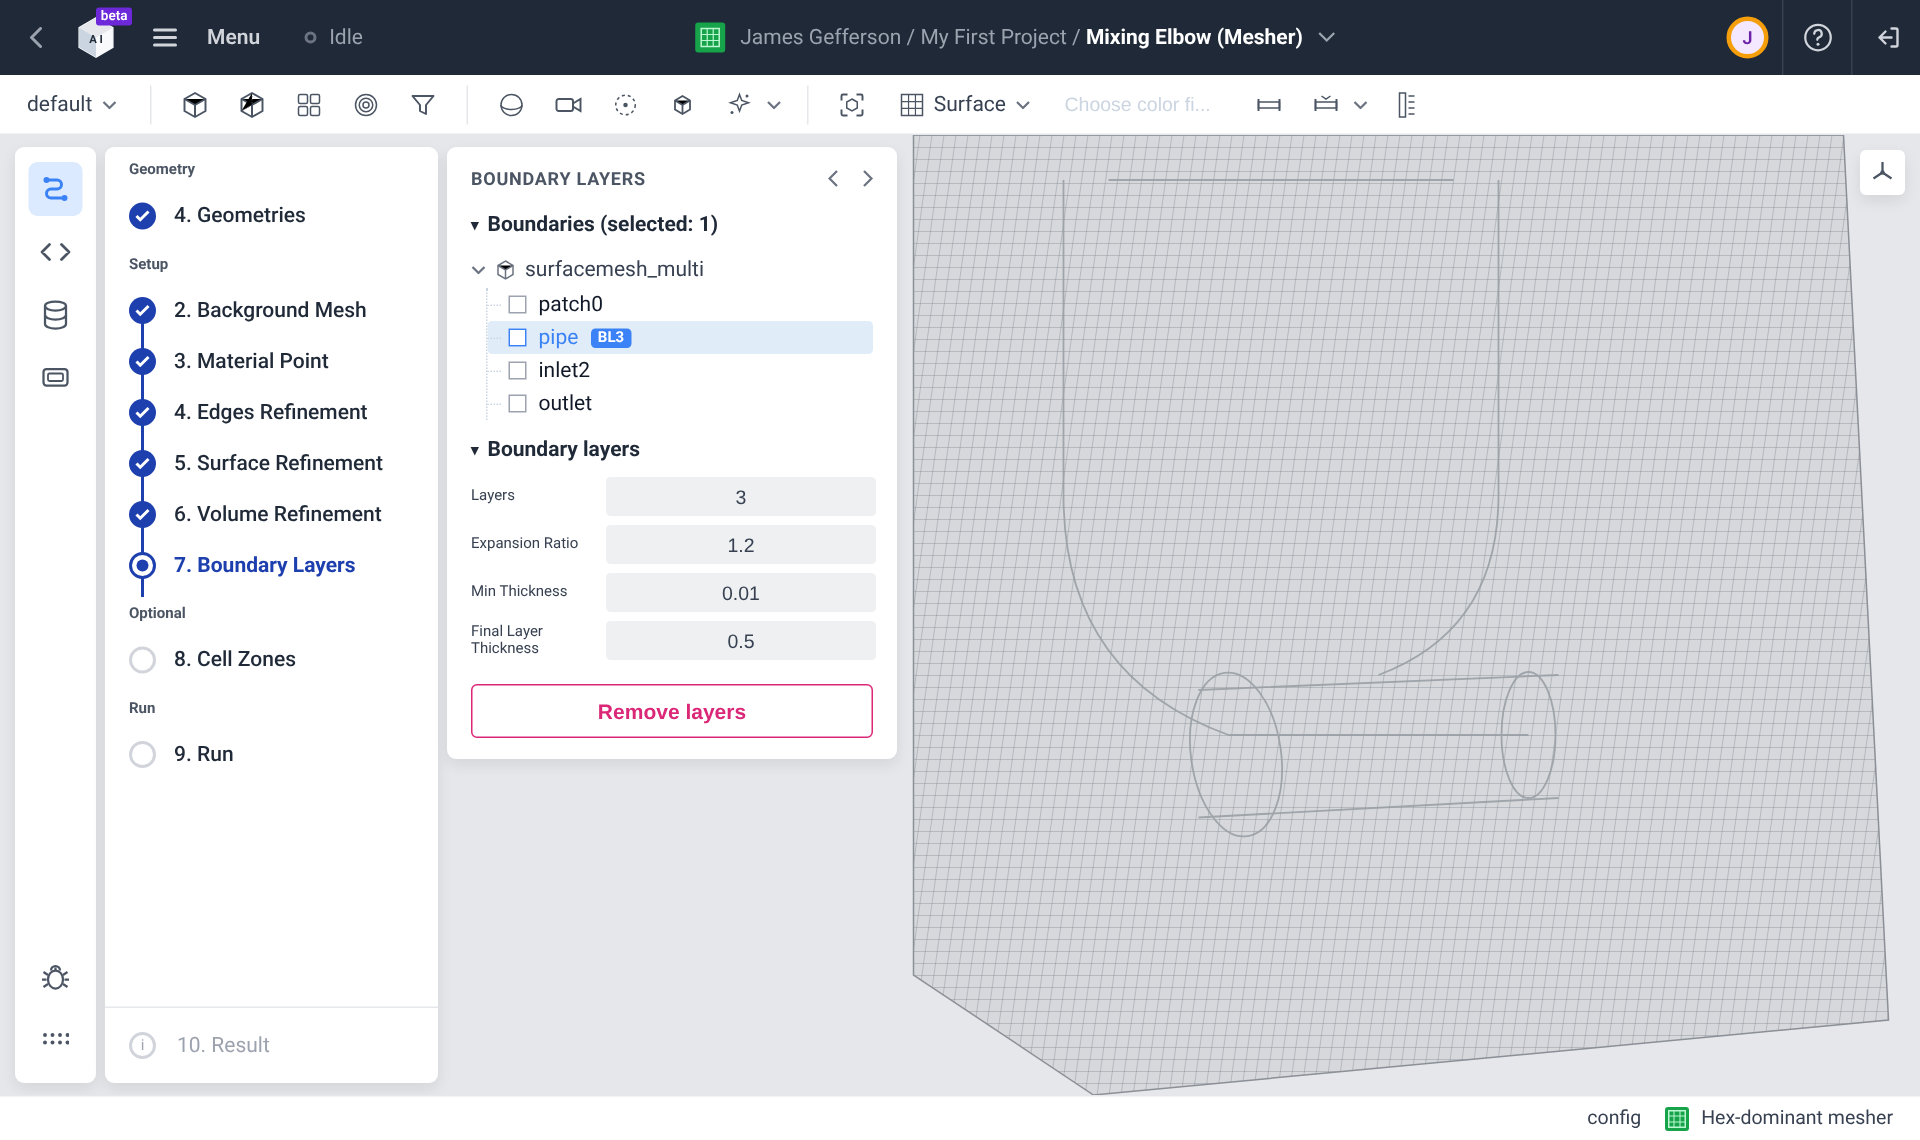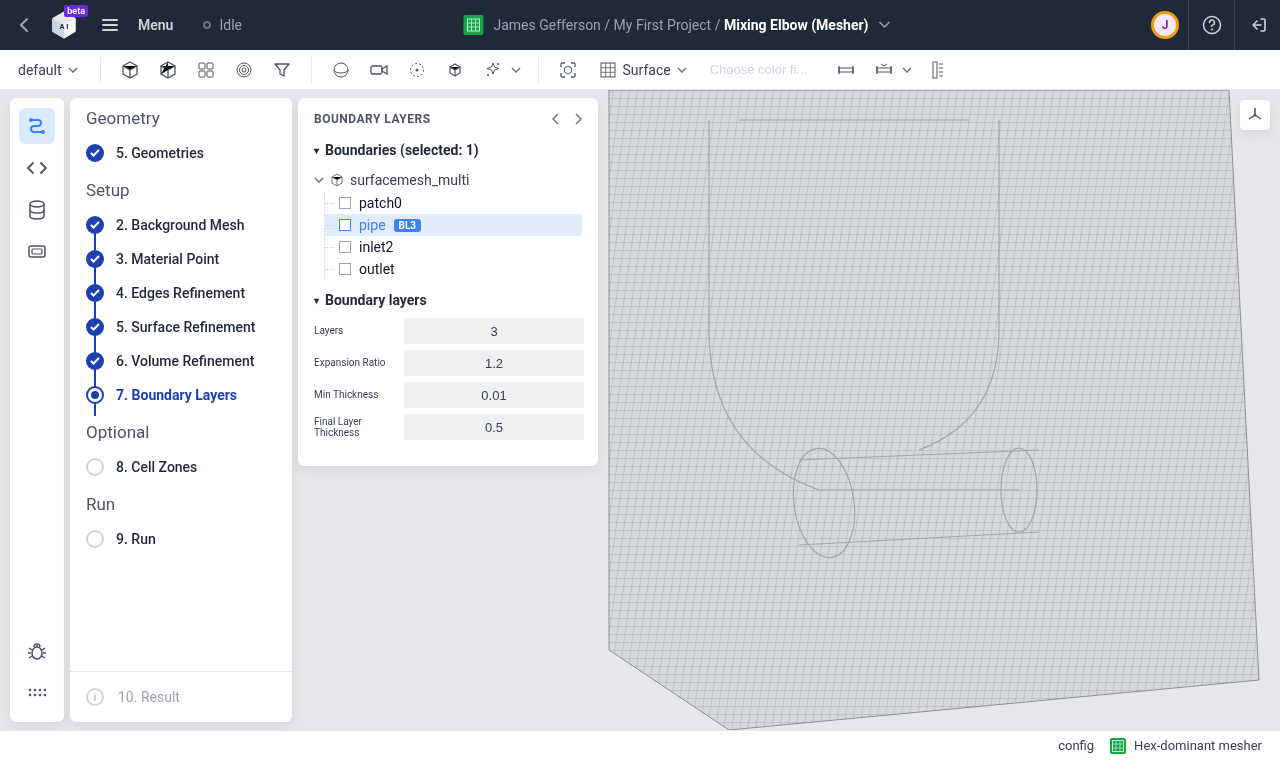--- a/index.html
+++ b/index.html
@@ -90,21 +90,21 @@
   .rail-spacer{flex:1;}
   
   .panel {
     background:white; border-radius:6px; box-shadow: var(--shadow);
     display:flex; flex-direction:column;
   }
   .main-steps { width:222px; margin:8px 0 8px 6px; }
   .panel-head{ display:flex; align-items:center; justify-content:space-between; padding:14px 16px 10px; }
   .panel-head h4{ margin:0; font-size:12px; letter-spacing:0.5px; font-weight:700; color:var(--heading);}
   .steps-body { padding: 0 12px 12px; overflow:auto; flex:1;}
-  .group-label{ font-size:17px; font-weight:400; color:var(--heading); margin:10px 4px 8px;}
+  .group-label{ font-size:10px; font-weight:700; color:var(--heading); margin:10px 4px 8px;}
   .step-list{ position:relative; }
   .step-item { display:flex; align-items:center; gap:12px; padding:8px 4px; cursor:pointer; color:#1f2937; font-weight:500;}
   .step-item.active{ color: var(--blue-dark); font-weight:700;}
   .step-item.muted{ color:#9ca3af;}
   .step-icon{ width:18px; height:18px; border-radius:50%; display:flex; align-items:center; justify-content:center; flex-shrink:0; background:white; position:relative; z-index:2;}
   .step-icon.done{ background:#1e40af; color:white;}
   .step-icon.current{ border:2px solid var(--blue-dark);}
   .step-icon.current::after{content:""; width:8px; height:8px; background:var(--blue-dark); border-radius:50%;}
   .step-icon.pending{ border:2px solid #d1d5db;}
   .connector-line { position:absolute; left:12px; width:2px; background:#1e40af; z-index:1;}
@@ -391,21 +391,21 @@
 
   <div class="panel main-steps">
     <div class="steps-body">
       <div class="group-label">Geometry</div>
       <div class="step-item">
         <span class="step-icon done">
             <svg width="10" height="8" viewBox="0 0 10 8">
               <path d="M1 4l2.5 2.5L9 1" stroke="white" stroke-width="2" fill="none"></path>
             </svg>
           </span>
-        <span>5. Geometries</span>
+        <span>4. Geometries</span>
       </div>
 
       <div class="group-label">Setup</div>
       <div class="step-list" style="position:relative">
         <div class="connector-line" style="top:16px; height:192px;"></div>
         <div class="step-item">
             <span class="step-icon done">
               <svg width="10" height="8" viewBox="0 0 10 8">
                 <path d="M1 4l2.5 2.5L9 1" stroke="white" stroke-width="2" fill="none"></path>
               </svg>
@@ -524,20 +524,21 @@
     <div class="param-grid">
       <label>Layers</label>
       <input value="3" style="">
       <label>Expansion Ratio</label>
       <input value="1.2" style="">
       <label>Min Thickness</label>
       <input value="0.01" style="">
       <label>Final Layer Thickness</label>
       <input value="0.5" style="">
     </div>
+    <button class="remove-btn" style="width:calc(100% - 32px)">Remove layers</button>
   </div>
 
   <div class="viewport">
     <svg class="meshsvg" viewBox="0 0 700 640" preserveAspectRatio="xMidYMin slice">
       <defs>
         <pattern id="grid" width="8" height="8" patternUnits="userSpaceOnUse" patternTransform="skewX(-8) scale(1 1)">
           <path d="M8 0H0V8" fill="none" stroke="#6b7280" stroke-width="0.4"></path>
         </pattern>
         <clipPath id="slab">
             <polygon points="20,0 640,0 670,590 140,640 20,560"></polygon>

